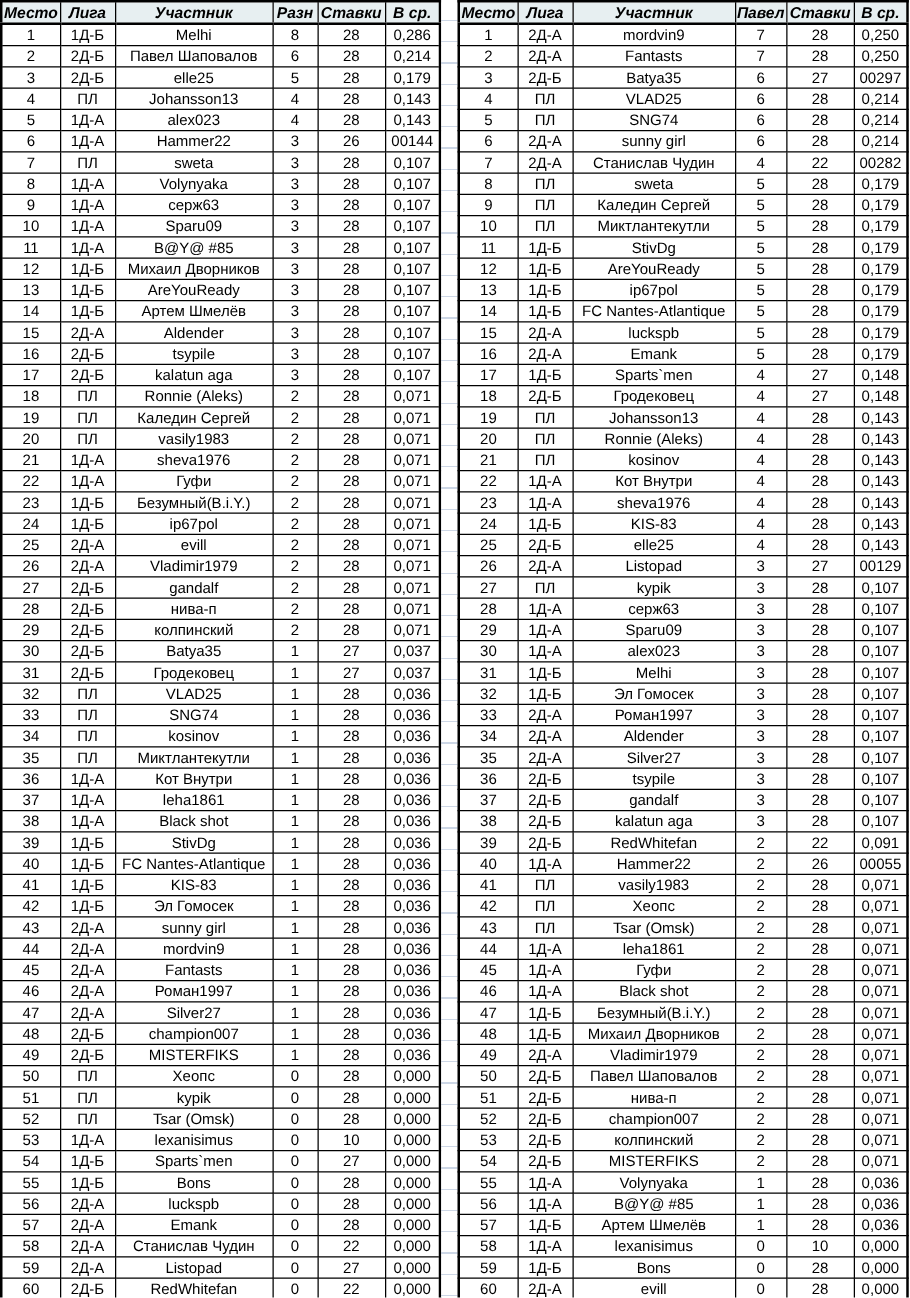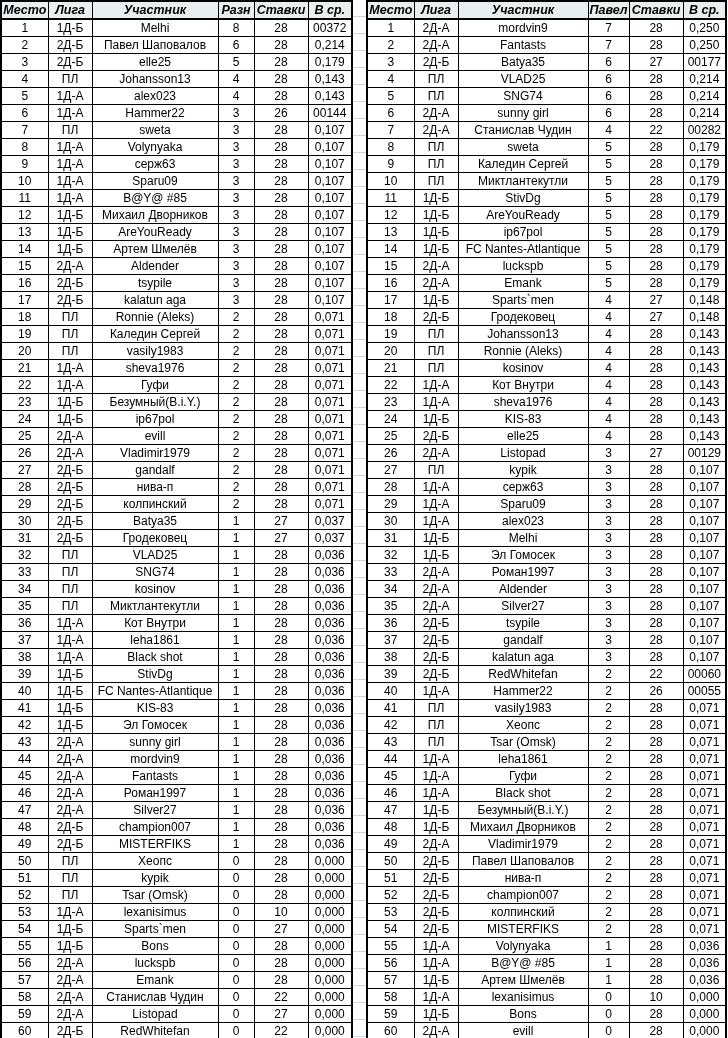--- a/index.html
+++ b/index.html
@@ -82,21 +82,21 @@
         <th>В ср.</th>
       </tr>
     </thead>
     <tbody>
         <tr>
           <td>1</td>
           <td>1Д-Б</td>
           <td>Melhi</td>
           <td>8</td>
           <td>28</td>
-          <td>00372</td>
+          <td>0,286</td>
         </tr>
         <tr>
           <td>2</td>
           <td>2Д-Б</td>
           <td>Павел Шаповалов</td>
           <td>6</td>
           <td>28</td>
           <td>0,214</td>
         </tr>
         <tr>
@@ -603,21 +603,21 @@
           <td>7</td>
           <td>28</td>
           <td>0,250</td>
         </tr>
         <tr>
           <td>3</td>
           <td>2Д-Б</td>
           <td>Batya35</td>
           <td>6</td>
           <td>27</td>
-          <td>00177</td>
+          <td>00297</td>
         </tr>
         <tr>
           <td>4</td>
           <td>ПЛ</td>
           <td>VLAD25</td>
           <td>6</td>
           <td>28</td>
           <td>0,214</td>
         </tr>
         <tr>
@@ -891,21 +891,21 @@
           <td>3</td>
           <td>28</td>
           <td>0,107</td>
         </tr>
         <tr>
           <td>39</td>
           <td>2Д-Б</td>
           <td>RedWhitefan</td>
           <td>2</td>
           <td>22</td>
-          <td>00060</td>
+          <td>0,091</td>
         </tr>
         <tr>
           <td>40</td>
           <td>1Д-А</td>
           <td>Hammer22</td>
           <td>2</td>
           <td>26</td>
           <td>00055</td>
         </tr>
         <tr>

